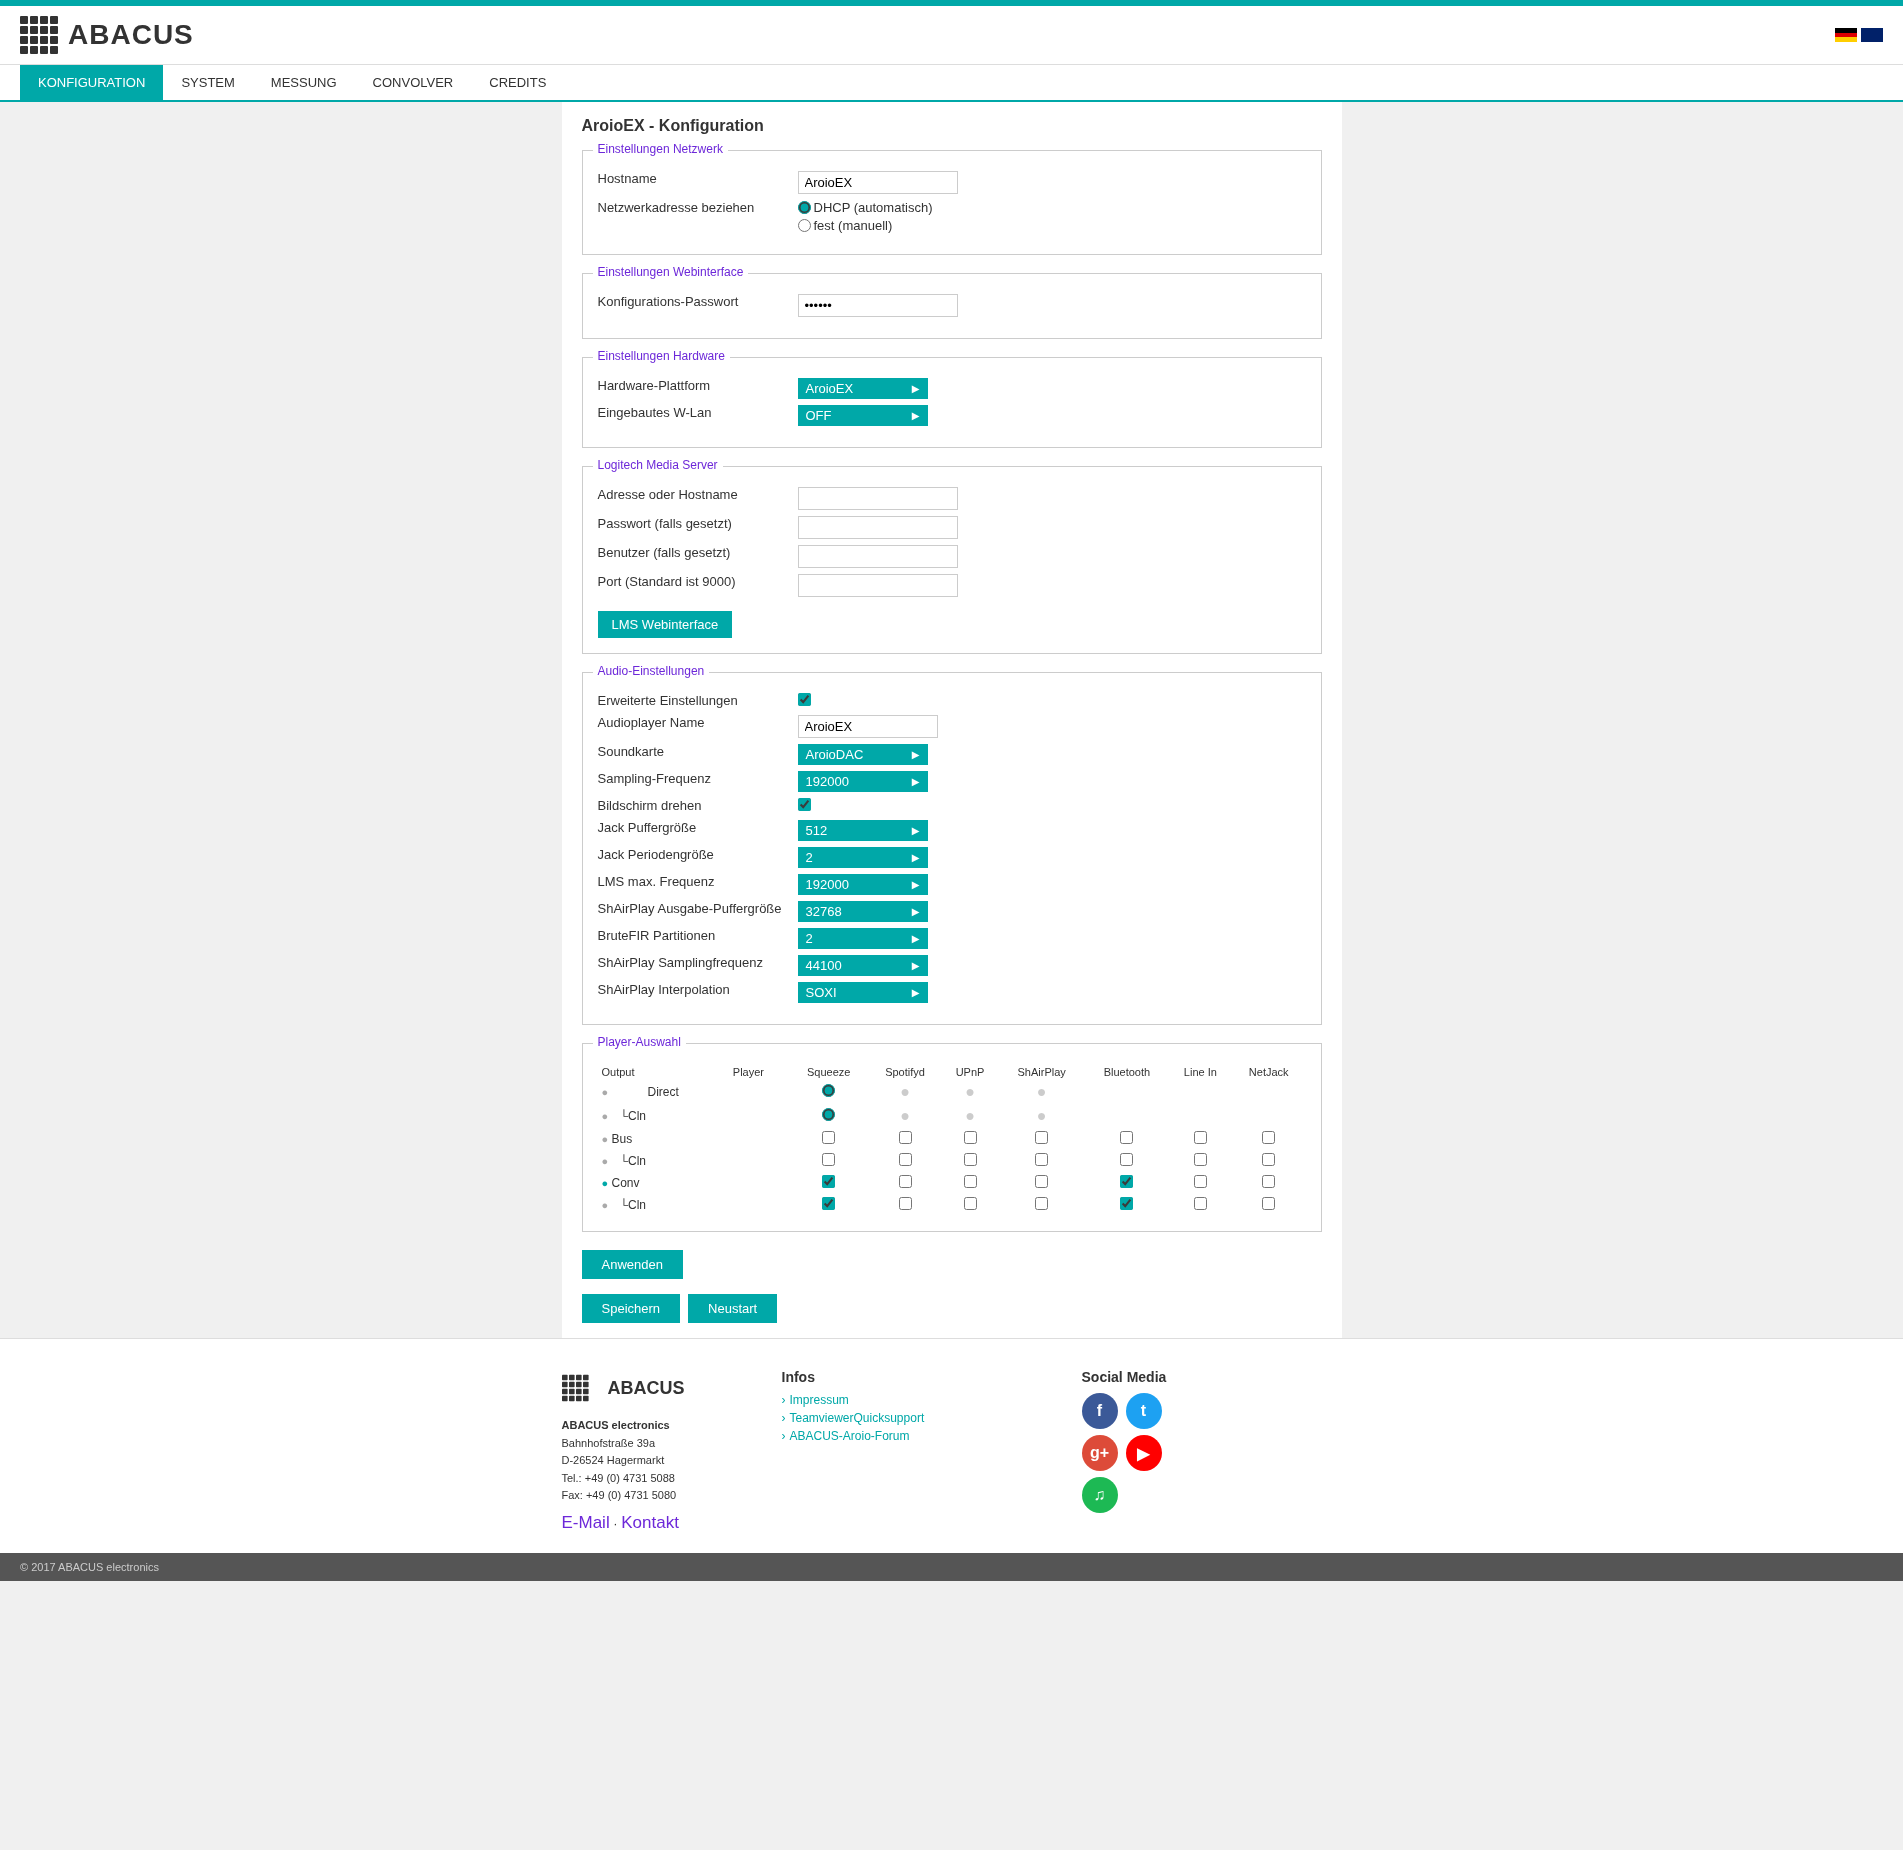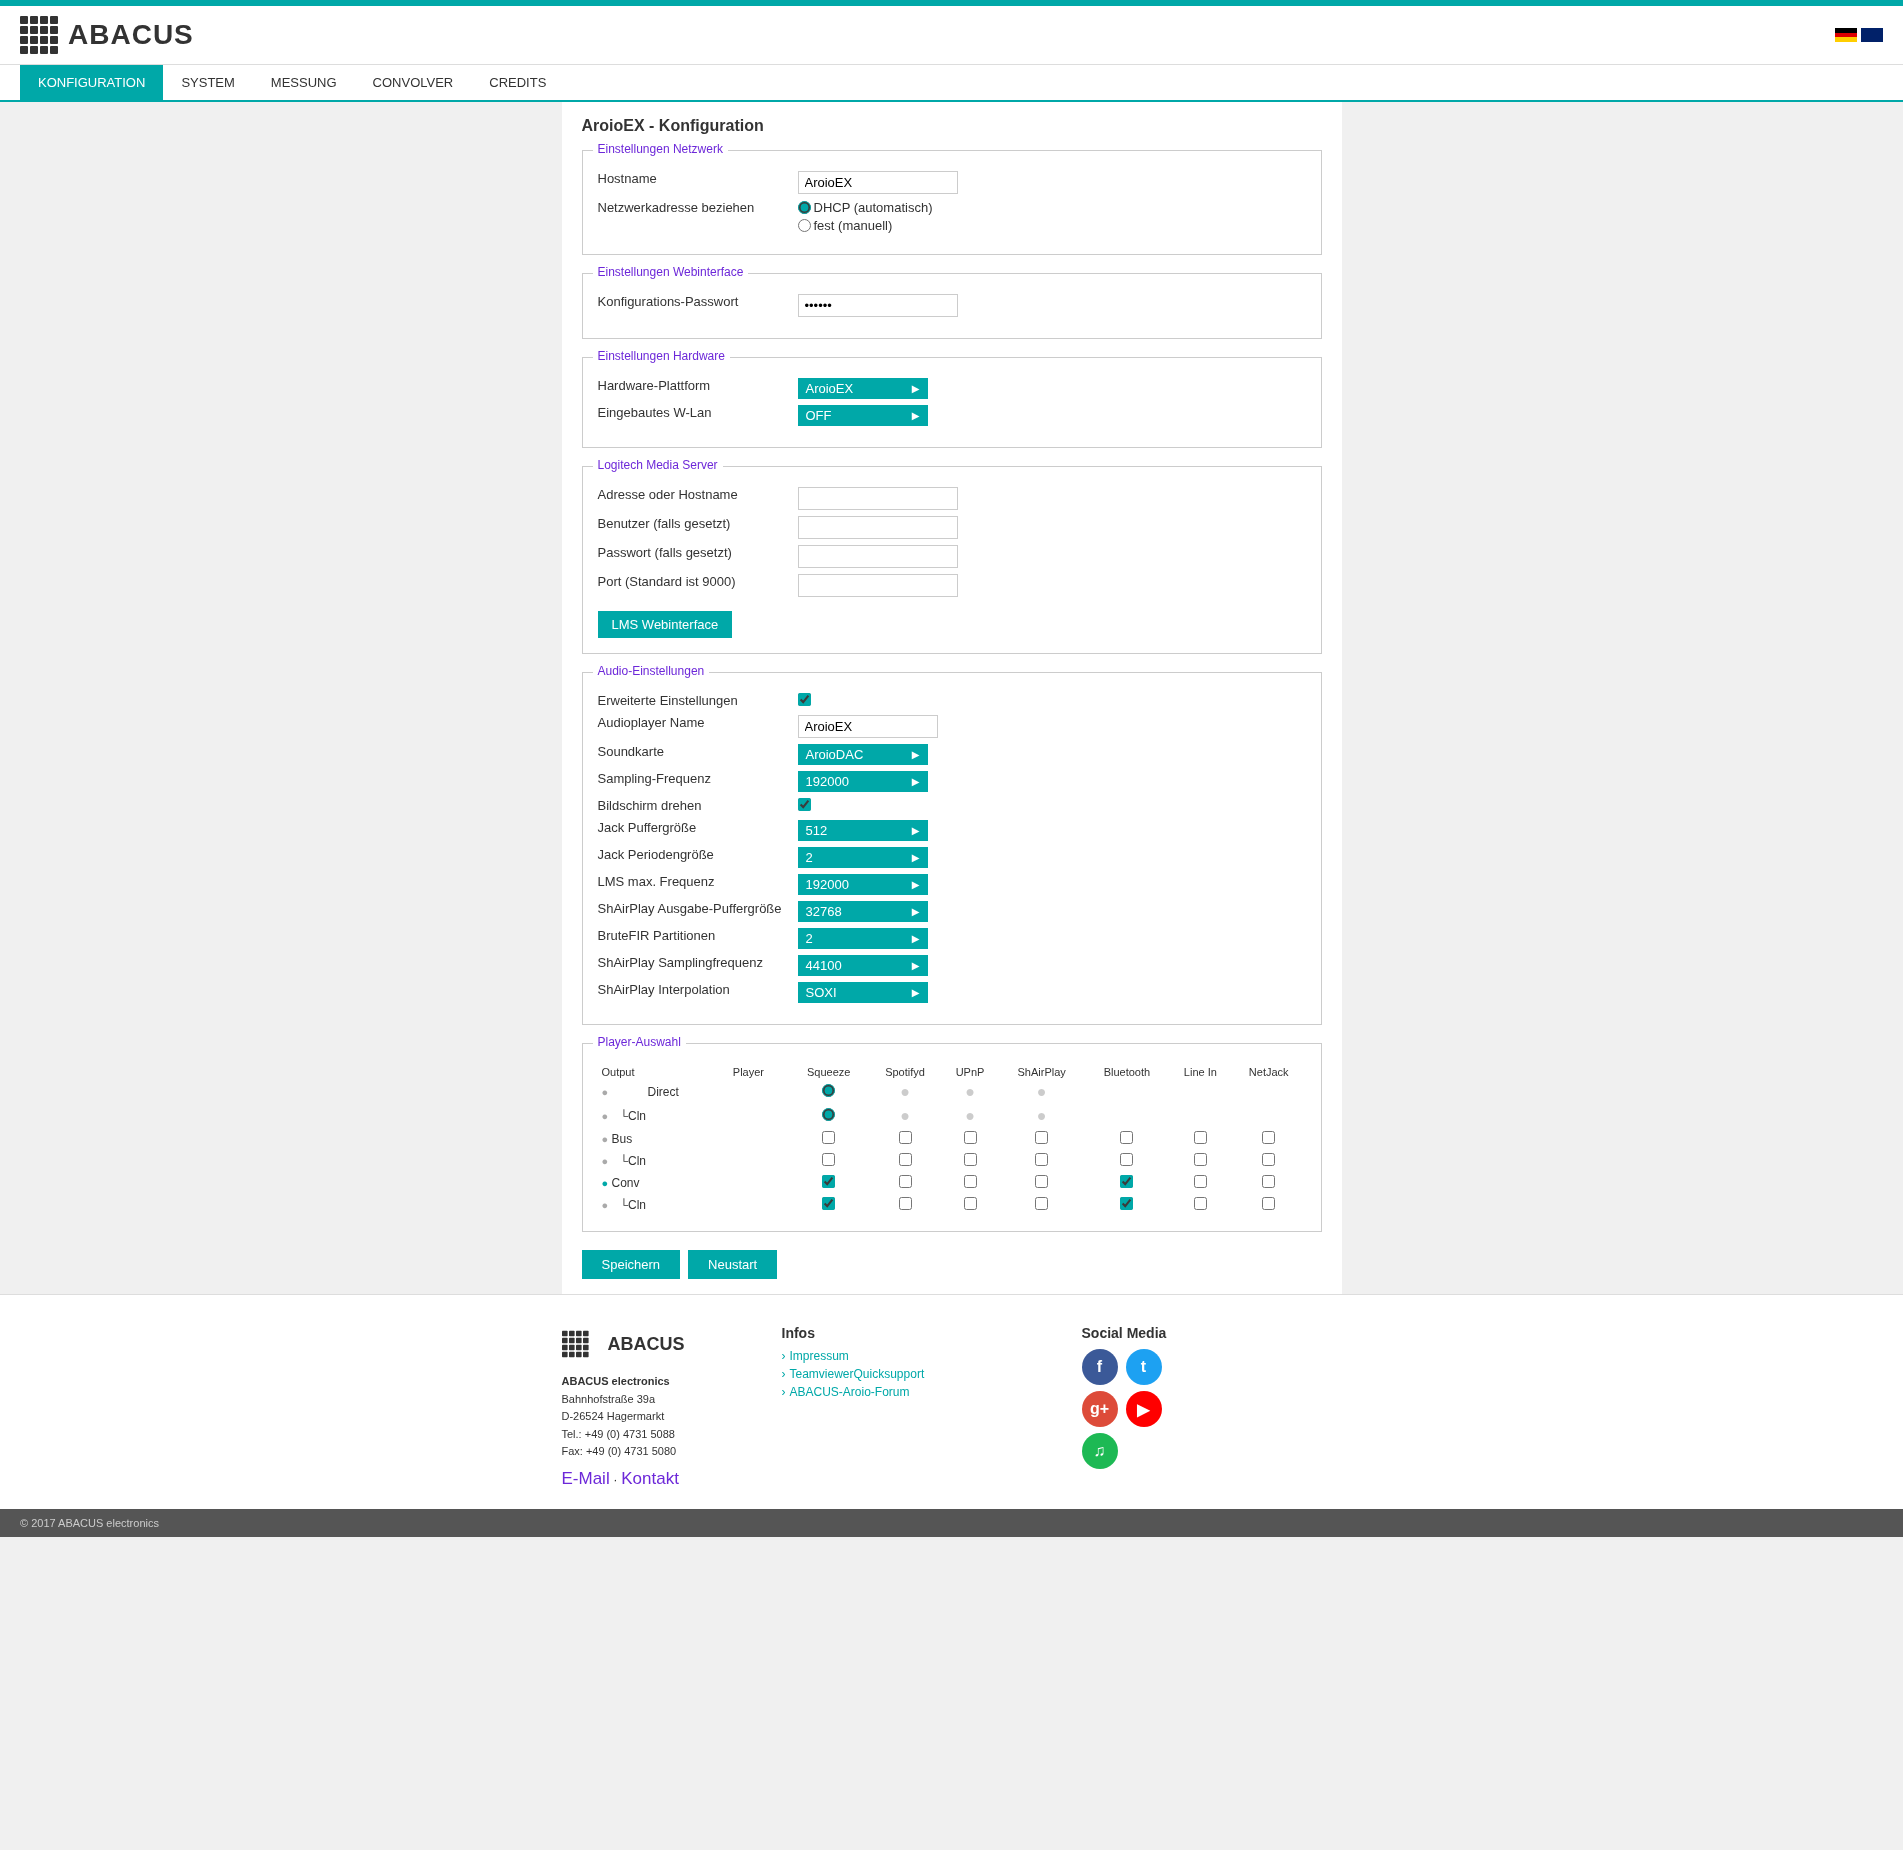--- a/index.html
+++ b/index.html
@@ -192,25 +192,25 @@
   </div>
 
   <div class="section-box">
     <div class="section-legend">Logitech Media Server</div>
     <div class="section-content">
       <div class="form-row">
         <div class="form-label">Adresse oder Hostname</div>
         <div class="form-value"><input type="text" value="" style=""></div>
       </div>
       <div class="form-row">
+        <div class="form-label">Passwort (falls gesetzt)</div>
+        <div class="form-value"><input type="text" value="" style=""></div>
+      </div>
+      <div class="form-row">
         <div class="form-label">Benutzer (falls gesetzt)</div>
-        <div class="form-value"><input type="text" value="" style=""></div>
-      </div>
-      <div class="form-row">
-        <div class="form-label">Passwort (falls gesetzt)</div>
         <div class="form-value"><input type="text" value="" style=""></div>
       </div>
       <div class="form-row">
         <div class="form-label">Port (Standard ist 9000)</div>
         <div class="form-value"><input type="text" value="" style=""></div>
       </div>
       <button class="lms-btn">LMS Webinterface</button>
     </div>
   </div>
 
@@ -408,20 +408,23 @@
             <td><input type="checkbox" checked="" style=""></td>
             <td><input type="checkbox" style=""></td>
             <td><input type="checkbox" style=""></td>
           </tr>
         </tbody>
       </table>
     </div>
   </div>
 
   <div class="action-btns">
+    <button class="btn-teal">Anwenden</button>
+  </div>
+  <div class="action-btns">
     <button class="btn-teal">Speichern</button>
     <button class="btn-teal">Neustart</button>
   </div>
 </div>
 
 <div class="footer">
   <div class="footer-inner">
     <div style="min-width:180px;">
       <div class="footer-logo">
         <div class="logo-grid" style="transform:scale(0.7);transform-origin:left center;">

